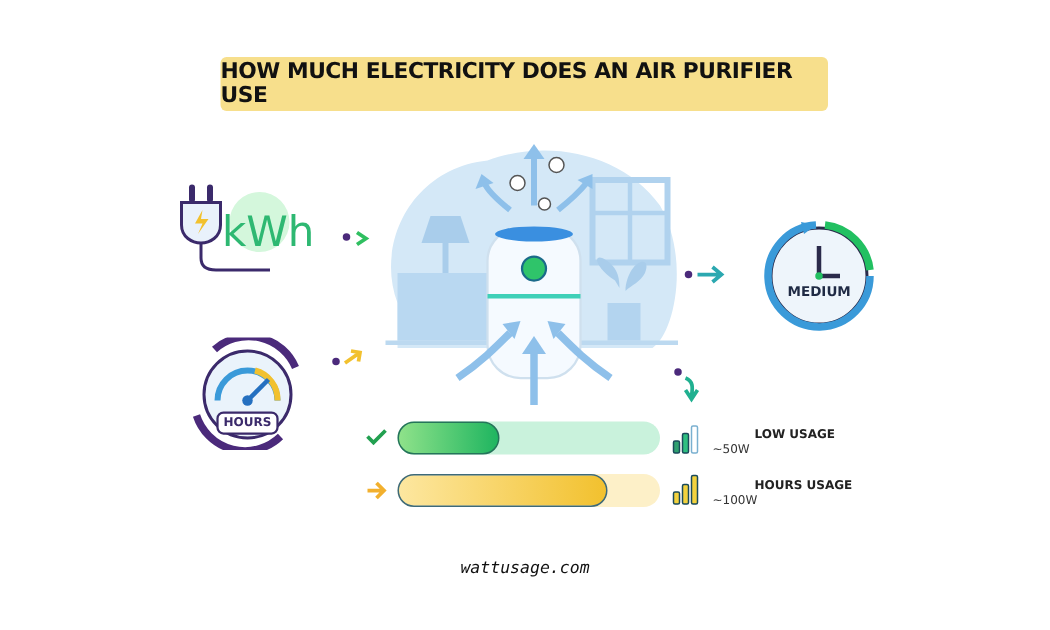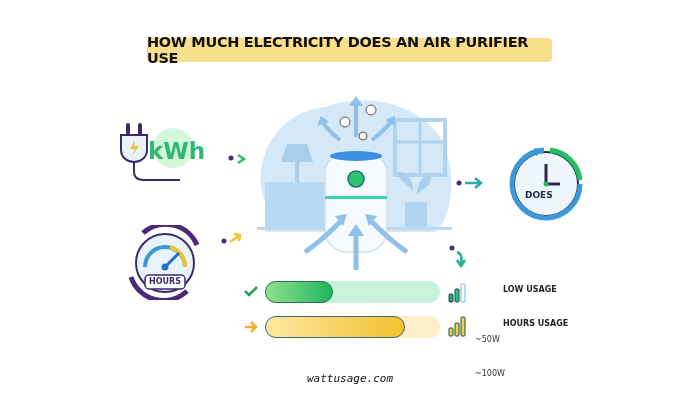--- a/index.html
+++ b/index.html
@@ -1,24 +1,24 @@
 <!DOCTYPE html>
 <html><head>
 <meta charset="utf-8">
 <style>
   html,body{margin:0;padding:0;background:#ffffff;}
   body{width:700px;height:420px;position:relative;overflow:hidden;font-family:"DejaVu Sans",sans-serif;}
-  .title{position:absolute;left:147px;top:38px;width:405px;height:24px;background:#f7df8c;border-radius:4px;
+  .title{position:absolute;left:147px;top:38px;width:405px;height:36px;background:#f7df8c;border-radius:4px;
     display:flex;align-items:center;justify-content:center;font-family:"DejaVu Sans",sans-serif;font-weight:bold;
     font-size:14.5px;color:#111;letter-spacing:-0.3px;}
   .abs{position:absolute;}
   .bar-track{position:absolute;height:22px;border-radius:11px;}
   .bar-fill{position:absolute;left:0;top:0;height:22px;border-radius:11px;box-sizing:border-box;}
   .lbl-title{font-weight:bold;font-size:8px;color:#222;padding-left:28px;}
-  .lbl-sub{font-size:8px;color:#333;margin-top:40px;}
+  .lbl-sub{font-size:8px;color:#333;}
   .footer{position:absolute;left:0;width:700px;top:372px;text-align:center;font-family:"DejaVu Sans Mono",monospace;font-style:italic;font-size:11px;color:#111;}
 </style>
 </head>
 <body>
 
 <div class="title">HOW MUCH ELECTRICITY DOES AN AIR PURIFIER USE</div>
 
 <svg class="abs" style="left:245px;top:82px" width="215" height="190" viewBox="0 0 215 190">
   <path d="M20,120 C5,80 30,30 80,25 C120,10 170,20 195,55 C215,90 205,140 190,150 L20,150 Z" fill="#d4e8f7"></path>
   <rect x="12" y="145" width="195" height="3" fill="#bcd9f0"></rect>
@@ -59,21 +59,21 @@
 </svg>
 
 <svg class="abs" style="left:118px;top:120px" width="95" height="75" viewBox="0 0 95 75">
   <circle cx="55" cy="28" r="20" fill="#d4f7dc"></circle>
   <rect x="8" y="3" width="4" height="12" rx="2" fill="#3b2a6b"></rect>
   <rect x="20" y="3" width="4" height="12" rx="2" fill="#3b2a6b"></rect>
   <path d="M3,15 L29,15 L29,30 C29,38 22,42 16,42 C10,42 3,38 3,30 Z" fill="#e9f1fb" stroke="#3b2a6b" stroke-width="2"></path>
   <path d="M17,20 L12,29 L17,29 L14,36 L21,26 L16,26 Z" fill="#f2c12e"></path>
   <path d="M16,42 L16,52 C16,58 20,60 26,60 L62,60" stroke="#3b2a6b" stroke-width="2" fill="none"></path>
 </svg>
-<div class="abs" style="left:148px;top:138px;font-weight:bold;font-size:23px;color:#2eb872;">kWh</div>
+<div class="abs" style="left:148px;top:138px;font-weight:normal;font-size:28px;color:#2eb872;">kWh</div>
 <svg class="abs" style="left:228px;top:152px" width="20" height="14">
     <circle cx="3" cy="6" r="2.5" fill="#4b2a7b"></circle>
     <path d="M10,3 L16,7 L10,11" stroke="#2fbf60" stroke-width="2.5" fill="none"></path>
   </svg>
 
 <svg class="abs" style="left:125px;top:225px" width="80" height="75" viewBox="0 0 80 75">
   <path d="M18,8 A34,34 0 0,1 72,20" stroke="#4b2a7b" stroke-width="5" fill="none"></path>
   <path d="M62,66 A34,34 0 0,1 6,52" stroke="#4b2a7b" stroke-width="5" fill="none"></path>
   <circle cx="40" cy="38" r="29" fill="#eaf3fb" stroke="#3b2a6b" stroke-width="2"></circle>
   <path d="M20,42 A20,20 0 0,1 60,42" stroke="#3a9ad9" stroke-width="4" fill="none"></path>
@@ -94,21 +94,21 @@
   </svg>
 <svg class="abs" style="left:500px;top:138px" width="92" height="92" viewBox="0 0 92 92">
   <circle cx="46" cy="46" r="32" fill="#eef5fb" stroke="#2a2a4a" stroke-width="2"></circle>
   <path d="M44,12 A34,34 0 1,0 80,46" stroke="#3a9ad9" stroke-width="5" fill="none"></path>
   <path d="M50,12 A34,34 0 0,1 80,42" stroke="#22c061" stroke-width="5" fill="none"></path>
   <path d="M34,10 L44,12 L36,18 Z" fill="#3a9ad9"></path>
   <line x1="46" y1="26" x2="46" y2="46" stroke="#2a2a4a" stroke-width="3"></line>
   <line x1="46" y1="46" x2="60" y2="46" stroke="#2a2a4a" stroke-width="3"></line>
   <circle cx="46" cy="46" r="2.5" fill="#22c061"></circle>
 </svg>
-<div class="abs" style="left:525px;top:190px;font-weight:bold;font-size:9px;color:#1f2a44;">DOES</div>
+<div class="abs" style="left:525px;top:190px;font-weight:bold;font-size:9px;color:#1f2a44;">MEDIUM</div>
 <svg class="abs" style="left:448px;top:244px" width="20" height="26">
     <circle cx="4" cy="4" r="2.5" fill="#4b2a7b"></circle>
     <path d="M9,8 C14,10 14,14 13,20 M9,16 L13,22 L17,16" stroke="#20b090" stroke-width="2.5" fill="none"></path>
   </svg>
 
 <svg class="abs" style="left:243px;top:285px" width="16" height="12">
     <path d="M2,6 L6,10 L14,2" stroke="#22a050" stroke-width="2.5" fill="none"></path>
   </svg>
 <div class="bar-track" style="left:265px;top:281px;width:175px;background:#c9f2dc;">
   <div class="bar-fill" style="width:68px;background:linear-gradient(90deg,#8fe28a,#1fb560);border:1.5px solid #25745a;"></div>

